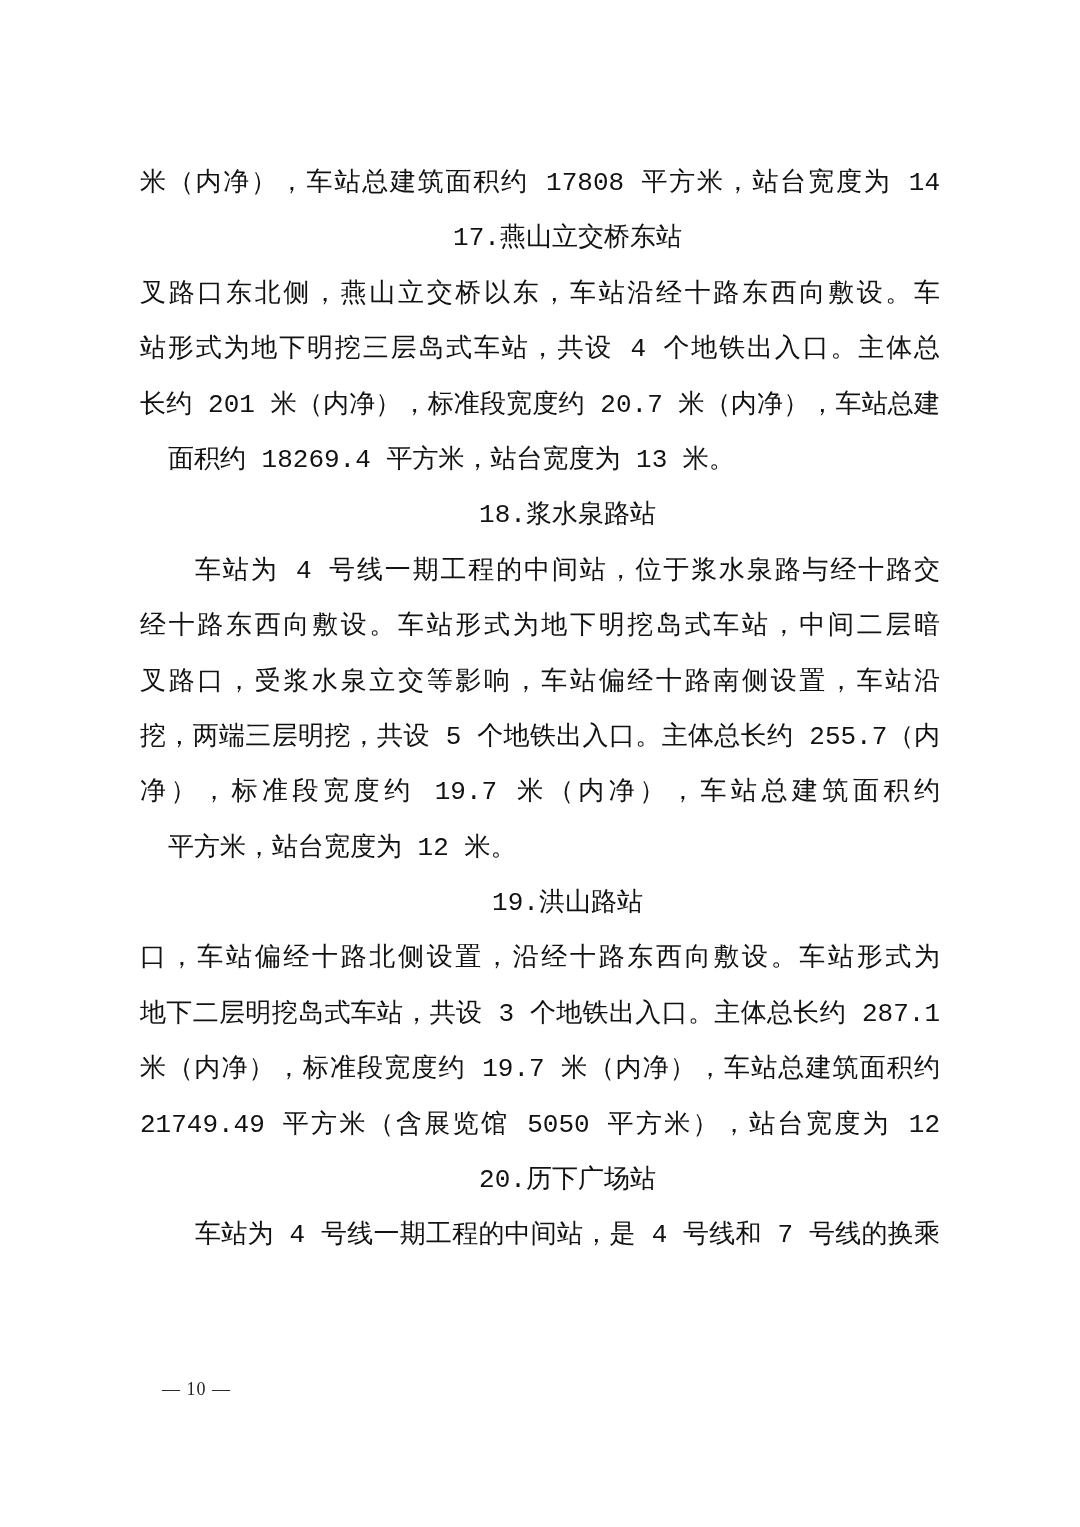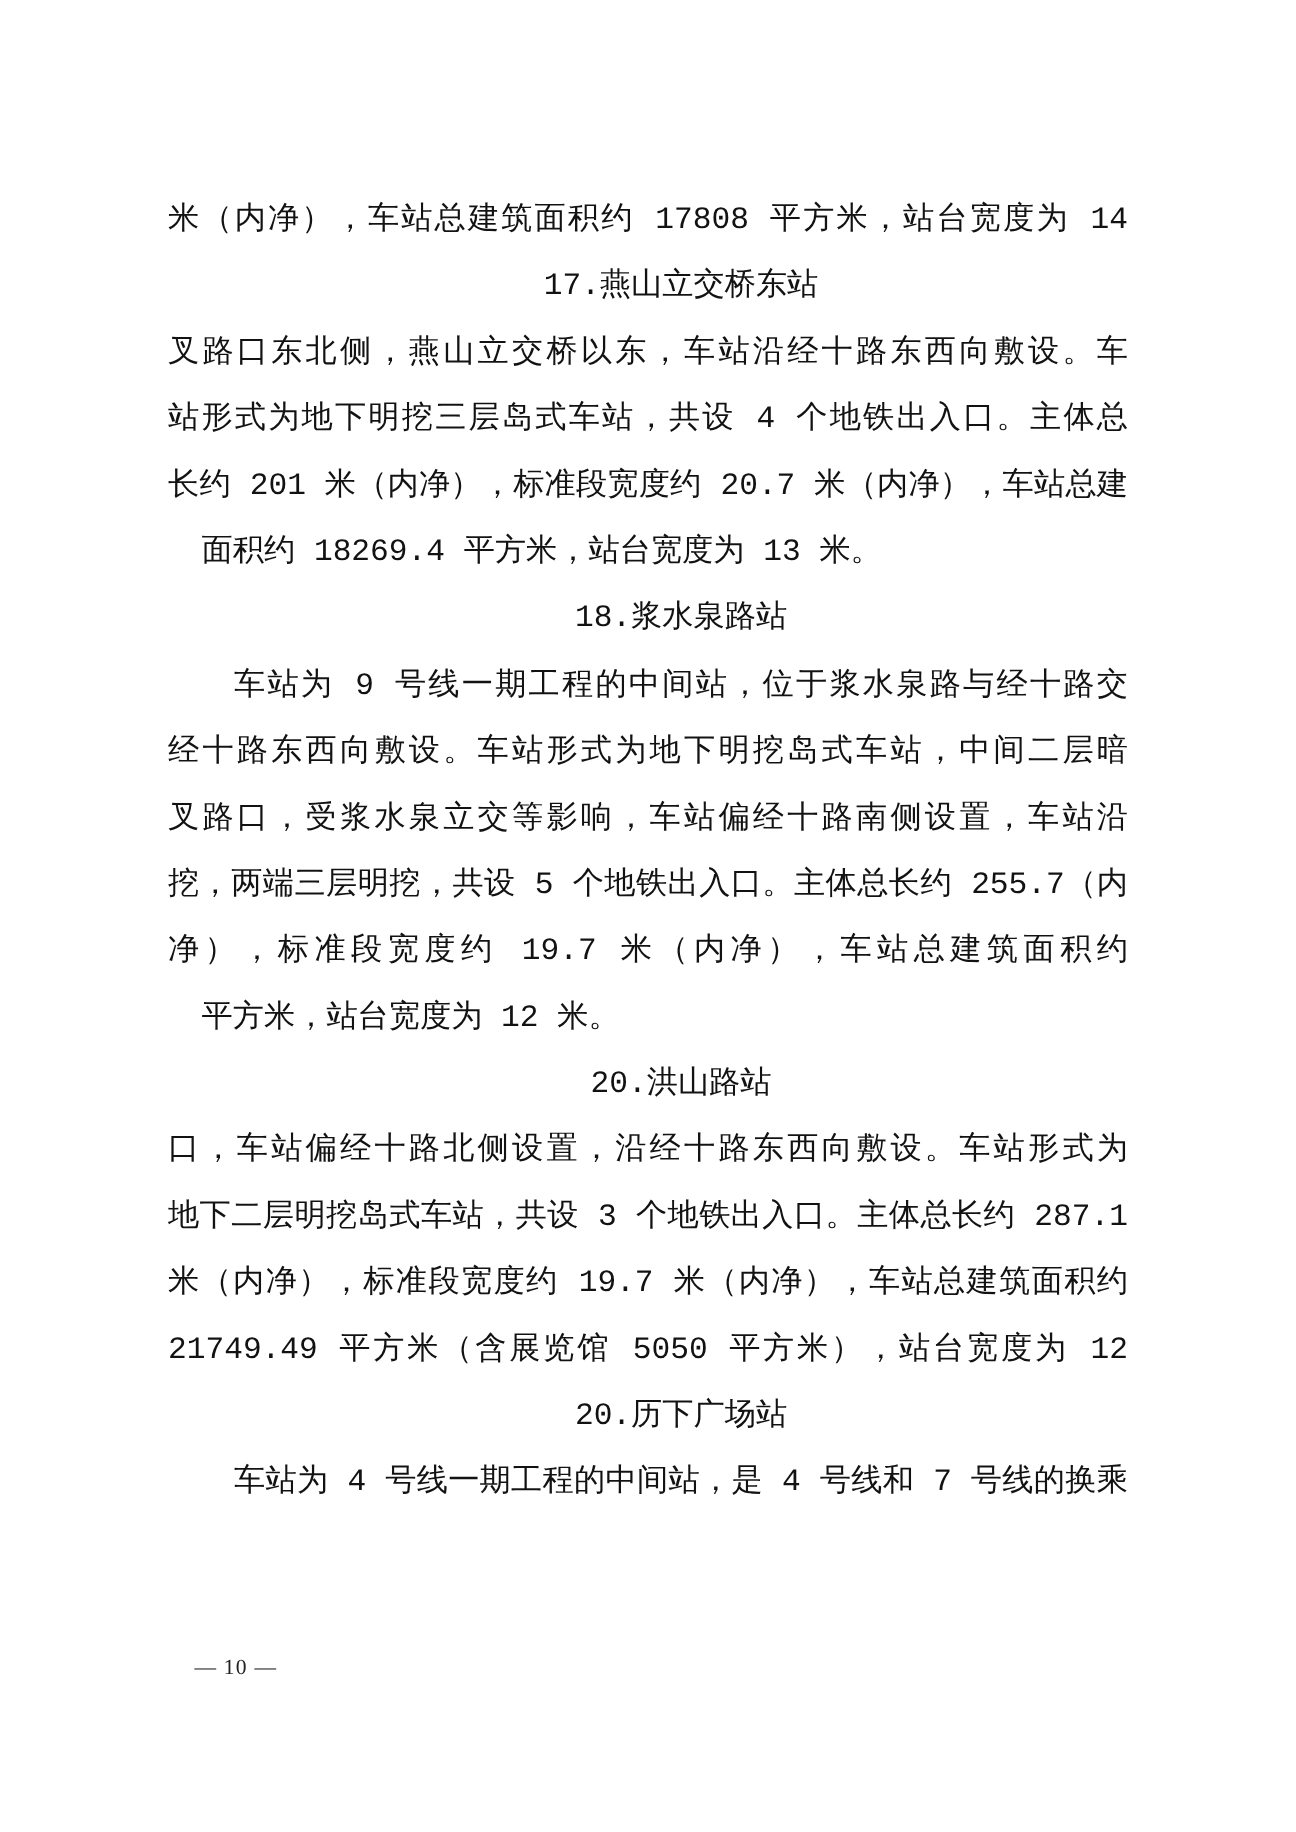--- a/index.html
+++ b/index.html
@@ -70,27 +70,27 @@
 
 <div class="page">
   <div class="text-block">
     <div class="line full">米（内净），车站总建筑面积约 17808 平方米，站台宽度为 14 米。</div>
     <div class="line heading">17.燕山立交桥东站</div>
     <div class="line full">叉路口东北侧，燕山立交桥以东，车站沿经十路东西向敷设。车</div>
     <div class="line full">站形式为地下明挖三层岛式车站，共设 4 个地铁出入口。主体总</div>
     <div class="line full">长约 201 米（内净），标准段宽度约 20.7 米（内净），车站总建筑</div>
     <div class="line end">面积约 18269.4 平方米，站台宽度为 13 米。</div>
     <div class="line heading">18.浆水泉路站</div>
-    <div class="line first">车站为 9 号线一期工程的中间站，位于浆水泉路与经十路交</div>
+    <div class="line first">车站为 4 号线一期工程的中间站，位于浆水泉路与经十路交</div>
     <div class="line full">经十路东西向敷设。车站形式为地下明挖岛式车站，中间二层暗</div>
     <div class="line full">叉路口，受浆水泉立交等影响，车站偏经十路南侧设置，车站沿</div>
     <div class="line full">挖，两端三层明挖，共设 5 个地铁出入口。主体总长约 255.7（内</div>
     <div class="line full">净），标准段宽度约 19.7 米（内净），车站总建筑面积约 18786.63</div>
     <div class="line end">平方米，站台宽度为 12 米。</div>
-    <div class="line heading">20.洪山路站</div>
+    <div class="line heading">19.洪山路站</div>
     <div class="line full">口，车站偏经十路北侧设置，沿经十路东西向敷设。车站形式为</div>
     <div class="line full">地下二层明挖岛式车站，共设 3 个地铁出入口。主体总长约 287.1</div>
     <div class="line full">米（内净），标准段宽度约 19.7 米（内净），车站总建筑面积约</div>
     <div class="line full">21749.49 平方米（含展览馆 5050 平方米），站台宽度为 12 米。</div>
     <div class="line heading">20.历下广场站</div>
     <div class="line first">车站为 4 号线一期工程的中间站，是 4 号线和 7 号线的换乘</div>
   </div>
 
   <div class="footer">— 10 —</div>
 </div>

